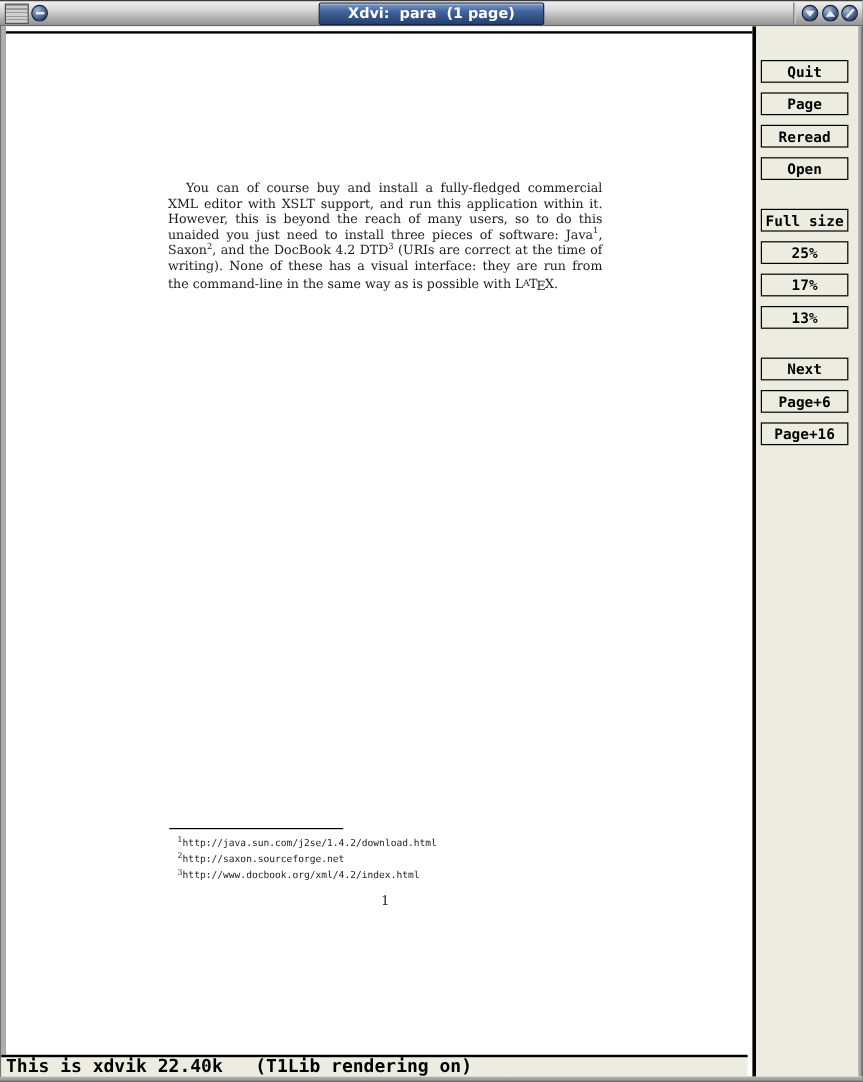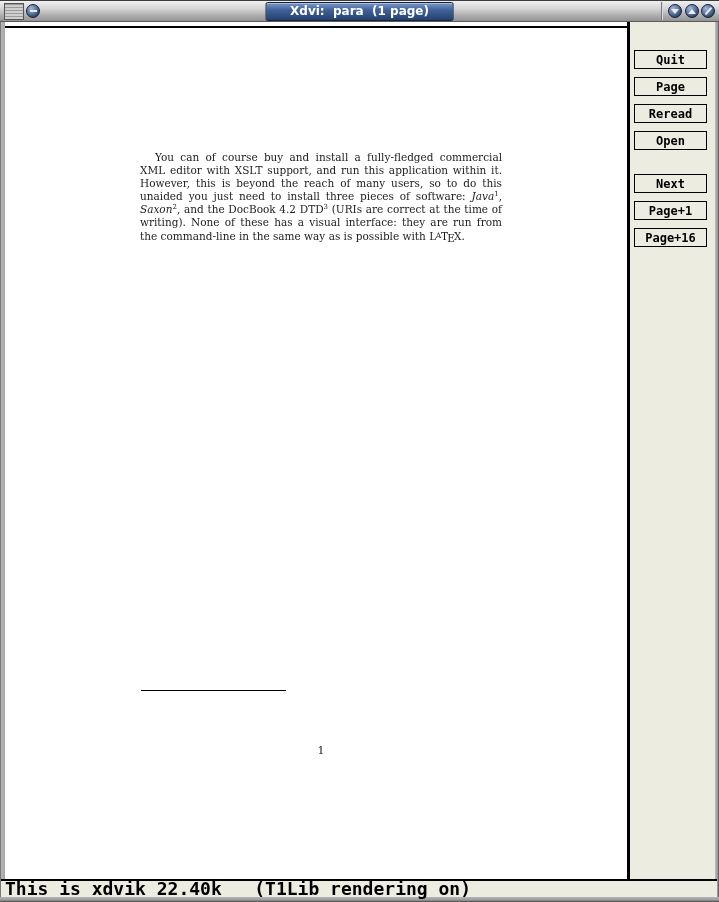--- a/index.html
+++ b/index.html
@@ -52,21 +52,21 @@
   .page-bg{position:absolute;left:5px;top:22px;width:622px;height:858px;background:#ffffff;}
   .canvas-topline{position:absolute;left:5px;top:26px;width:622px;height:2px;background:#000;}
   .divider-v{position:absolute;left:627px;top:22px;width:3px;height:875px;background:#000;}
   
   .para{
     position:absolute;left:140px;top:151px;width:362px;
     font-family:"DejaVu Serif","Liberation Serif",serif;
     font-size:10.5px;line-height:13px;color:#1c1c1c;
     text-align:justify;text-indent:15px;
   }
-  .para .italic{font-style:italic;}
+  .para .italic{}
   .para sup{font-size:7px;line-height:0;}
   .lx-a{font-size:0.72em;vertical-align:0.28em;margin:0 -0.05em;}
   .lx-e{vertical-align:-0.22em;margin:0 -0.07em;}
   .fnrule{position:absolute;left:141px;top:690px;width:145px;height:1px;background:#000;}
   .footnotes{
     position:absolute;left:141px;top:695px;width:380px;
     font-family:"DejaVu Sans Mono","Liberation Mono",monospace;
     font-size:8px;line-height:10.5px;color:#1c1c1c;
   }
   .footnote{padding-left:0;}
@@ -83,24 +83,24 @@
   .btn-group{margin-bottom:24px;}
   .xbtn{
     display:block;width:73px;height:19px;margin:0 auto 8px 4px;
     background:#ecece1;border:1px solid #000;box-sizing:border-box;
     font-family:"DejaVu Sans Mono","Liberation Mono",monospace;
     font-weight:bold;font-size:12px;line-height:16px;text-align:center;color:#000;
     padding:0;cursor:pointer;border-radius:0;
   }
   
   .statusbar{
-    position:absolute;left:1px;top:879px;width:716px;height:18px;
+    position:absolute;left:1px;top:879px;width:622px;height:18px;
     background:#ecece1;border-top:2px solid #000;box-sizing:border-box;
     font-family:"DejaVu Sans Mono","Liberation Mono",monospace;
-    font-weight:bold;font-size:18px;line-height:15px;color:#000;
+    font-weight:bold;font-size:15px;line-height:15px;color:#000;
     padding-left:4px;white-space:pre;
   }
 </style>
 </head>
 <body>
 
 <div class="window">
 
   <div class="titlebar">
     <div class="app-icon"></div>
@@ -123,31 +123,42 @@
   <div class="frame-left"></div>
   <div class="frame-right"></div>
   <div class="frame-bottom"></div>
 
   <div class="page-bg"></div>
   <div class="canvas-topline"></div>
   <div class="divider-v"></div>
 
   <div class="para" id="para"><span>You can of course buy and install a fully-fledged commercial XML editor with XSLT support, and run this application within it. However, this is beyond the reach of many users, so to do this unaided you just need to install three pieces of software: </span><span class="italic">Java</span><sup>1</sup><span>, </span><span class="italic">Saxon</span><sup>2</sup><span>, and the DocBook 4.2 DTD</span><sup>3</sup><span> (URIs are correct at the time of writing). None of these has a visual interface: they are run from the command-line in the same way as is possible with </span><span>L<span class="lx-a">A</span>T<span class="lx-e">E</span>X</span><span>.</span></div>
   <div class="fnrule"></div>
+  <div class="footnotes" id="footnotes">
+      <div class="footnote"><span class="fn-sup">1</span><span>http://java.sun.com/j2se/1.4.2/download.html</span></div>
+      <div class="footnote"><span class="fn-sup">2</span><span>http://saxon.sourceforge.net</span></div>
+      <div class="footnote"><span class="fn-sup">3</span><span>http://www.docbook.org/xml/4.2/index.html</span></div>
+    </div>
   <div class="page-number">1</div>
 
   <div class="sidebar" id="sidebar">
       <div class="btn-group">
         <button class="xbtn">Quit</button>
         <button class="xbtn">Page</button>
         <button class="xbtn">Reread</button>
         <button class="xbtn">Open</button>
       </div>
       <div class="btn-group">
+        <button class="xbtn">Full size</button>
+        <button class="xbtn">25%</button>
+        <button class="xbtn">17%</button>
+        <button class="xbtn">13%</button>
+      </div>
+      <div class="btn-group">
         <button class="xbtn">Next</button>
-        <button class="xbtn">Page+1</button>
+        <button class="xbtn">Page+6</button>
         <button class="xbtn">Page+16</button>
       </div>
     </div>
 
   <div class="statusbar">This is xdvik 22.40k   (T1Lib rendering on)</div>
 
 </div>
 
 </body></html>

